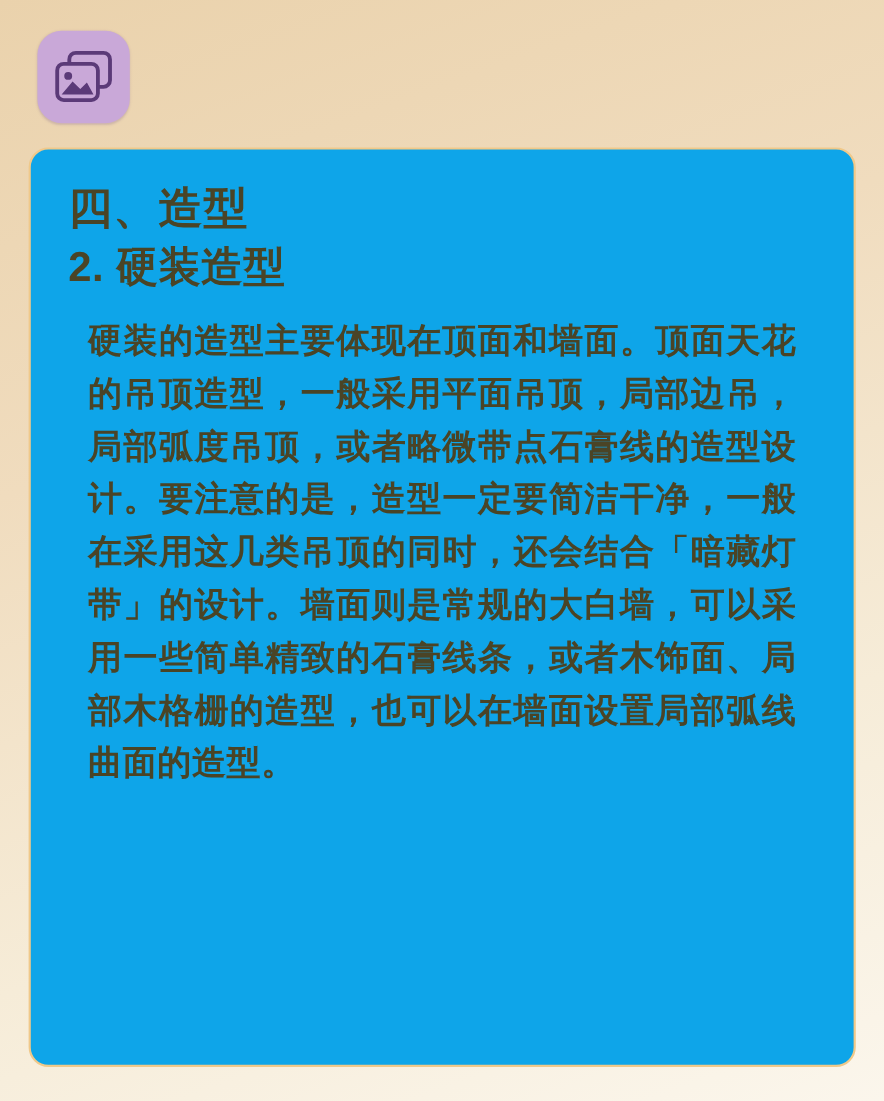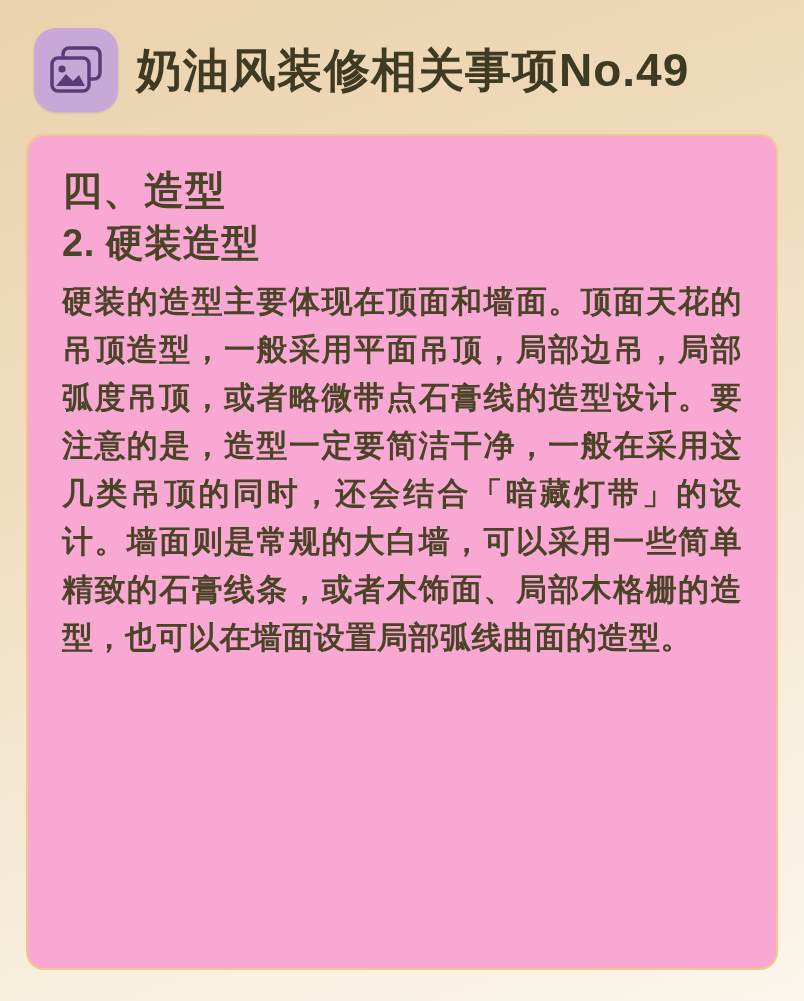--- a/index.html
+++ b/index.html
@@ -50,21 +50,21 @@
     line-height: 1;
   }
   .header-title .num {
     color: #3f3a22;
   }
   .card {
     position: relative;
     margin-top: 12px;
     height: 836px;
     box-sizing: border-box;
-    background: #f9a8d4;
+    background: #0ea5e9;
     border: 2px solid #f0c98a;
     border-radius: 18px;
     padding: 30px 34px 20px 34px;
     overflow: hidden;
   }
   .sec-title {
     font-size: 40px;
     font-weight: bold;
     color: #4a4426;
     letter-spacing: 1px;
@@ -79,42 +79,39 @@
     margin: 0 0 10px 0;
     line-height: 1.25;
   }
   .body-text {
     font-size: 31px;
     font-weight: bold;
     color: #4a4426;
     line-height: 1.55;
     letter-spacing: 0.5px;
     text-align: justify;
-    margin: 0;
+    margin: 18px;
   }
 </style>
 </head>
 <body>
 
 <div class="page">
 
   <div class="header">
     <div class="logo-badge">
       <span>
         <svg width="54" height="50" viewBox="0 0 54 50" aria-hidden="true">
           <rect x="14" y="3" width="37" height="31" rx="6" ry="6" fill="none" stroke="#5b3a78" stroke-width="3.5"></rect>
           <rect x="3" y="13" width="37" height="33" rx="6" ry="6" fill="#c9a8d8" stroke="#5b3a78" stroke-width="3.5"></rect>
           <circle cx="13" cy="24" r="3.6" fill="#5b3a78"></circle>
           <path d="M7 41 L17 29 L24 36 L30 30 L36 41 Z" fill="#5b3a78"></path>
         </svg>
       </span>
     </div>
-    <div class="header-title">
-      <span>奶油风装修相关事项</span><span class="num">No.49</span>
-    </div>
   </div>
 
   <div class="card">
     <h2 class="sec-title">四、造型</h2>
     <h3 class="sub-title">2. 硬装造型</h3>
     <p class="body-text">硬装的造型主要体现在顶面和墙面。顶面天花的吊顶造型，一般采用平面吊顶，局部边吊，局部弧度吊顶，或者略微带点石膏线的造型设计。要注意的是，造型一定要简洁干净，一般在采用这几类吊顶的同时，还会结合「暗藏灯带」的设计。墙面则是常规的大白墙，可以采用一些简单精致的石膏线条，或者木饰面、局部木格栅的造型，也可以在墙面设置局部弧线曲面的造型。</p>
   </div>
 
 </div>
 

